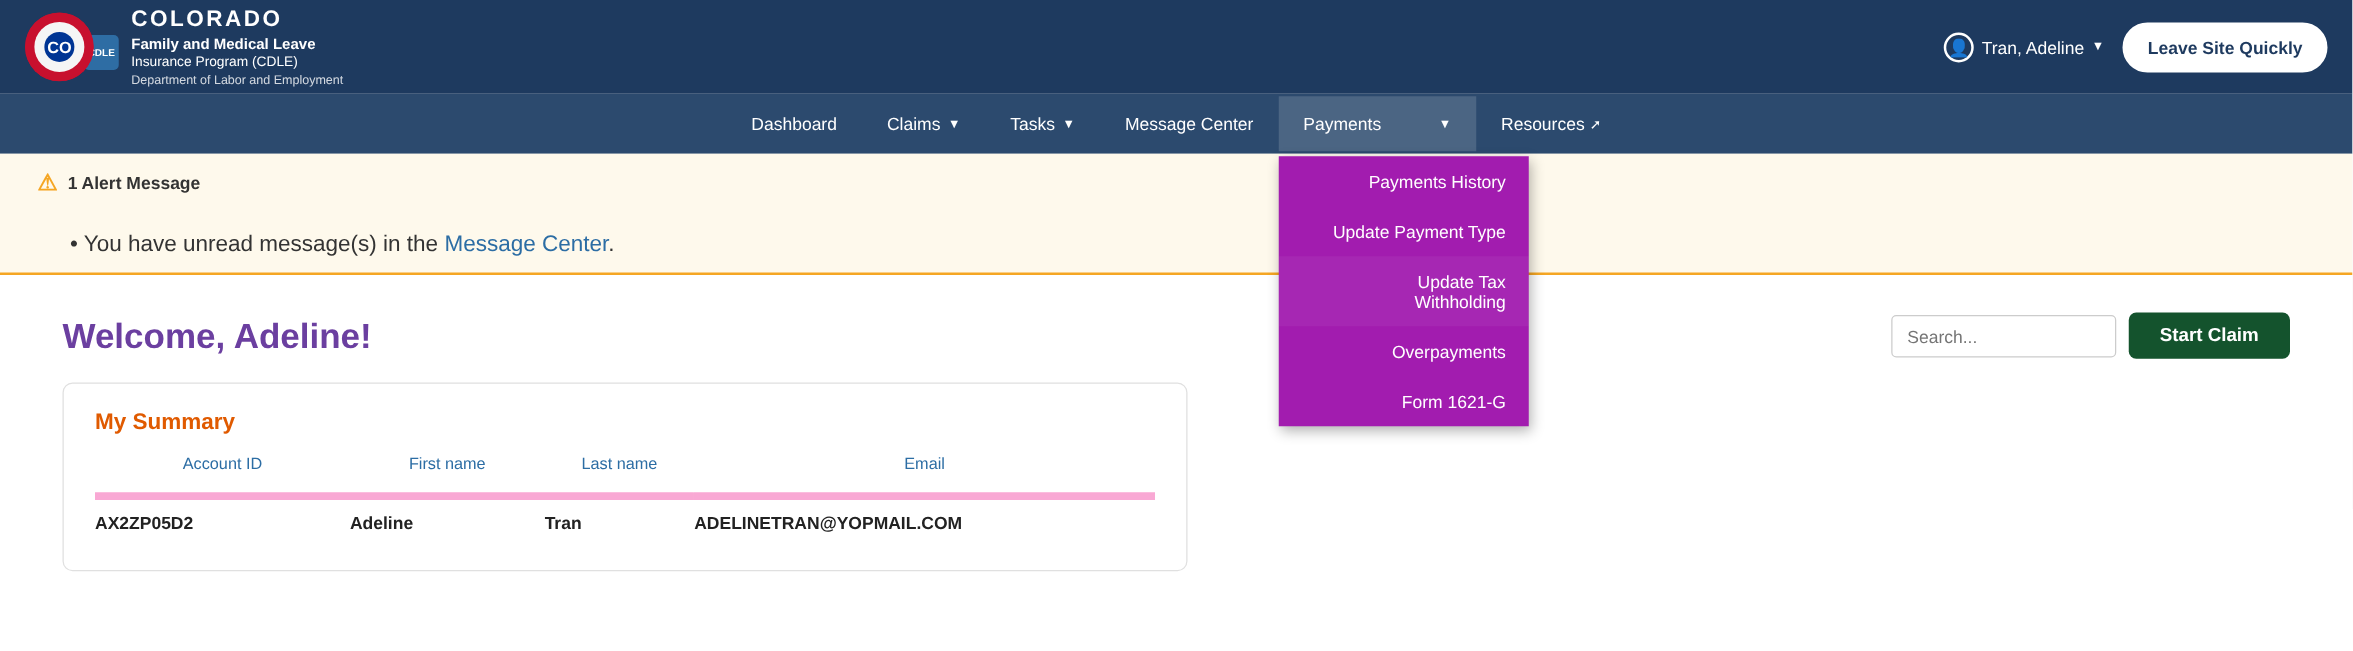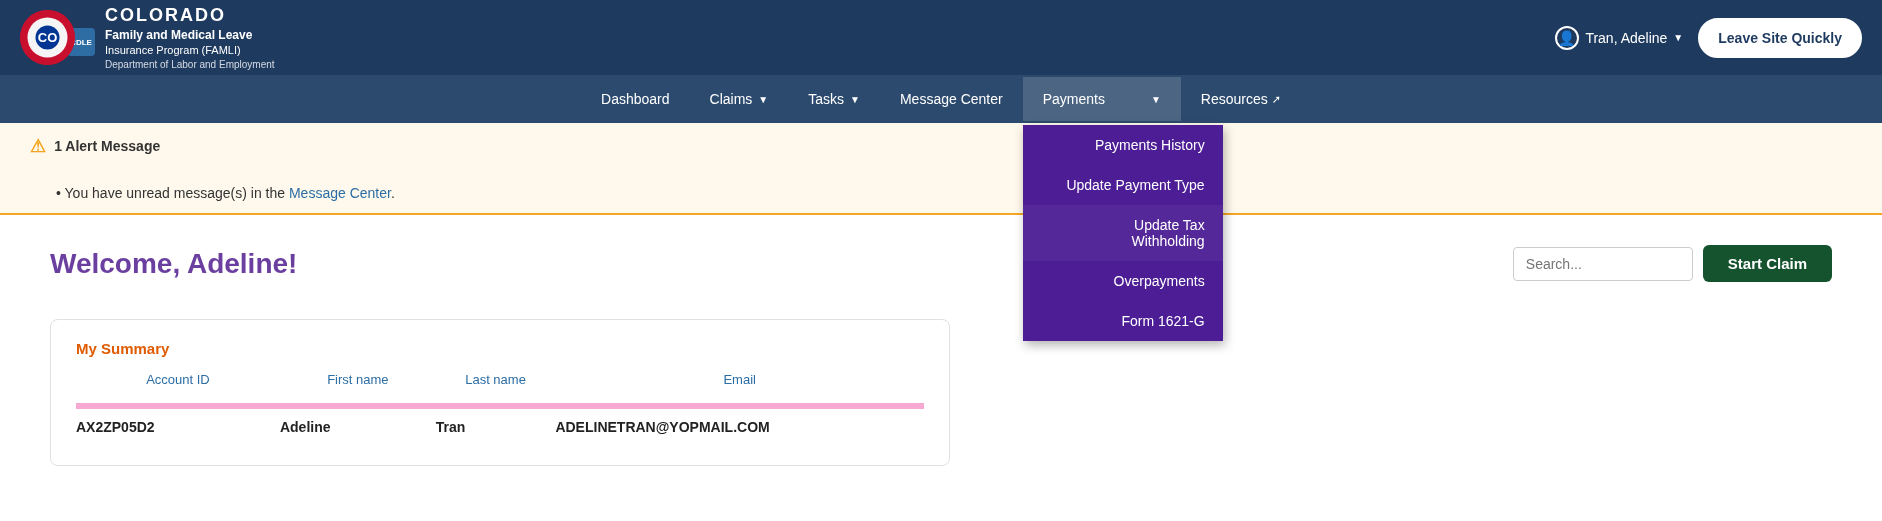--- a/index.html
+++ b/index.html
@@ -127,21 +127,21 @@
     .chevron {
       font-size: 10px;
       margin-left: 2px;
     }
 
     
     .payments-dropdown {
       position: absolute;
       top: 48px;
       left: 0;
-      background: #4c1d95;
+      background: #a21caf;
       min-width: 200px;
       z-index: 100;
       box-shadow: 2px 4px 10px rgba(0,0,0,0.3);
     }
     .payments-dropdown-item {
       color: white;
       padding: 12px 18px;
       font-size: 14px;
       cursor: pointer;
       display: block;
@@ -169,40 +169,40 @@
       color: #333;
       font-size: 14px;
       margin-bottom: 6px;
     }
     .alert-icon {
       color: #f5a623;
       font-size: 18px;
     }
     .alert-message {
       color: #333;
-      font-size: 14px;
+      font-size: 18px;
       padding-left: 26px;
       margin-top: 28px;
     }
     .alert-message a {
       color: #2c6da4;
       text-decoration: none;
     }
 
     
     .main-content {
       background: white;
       padding: 30px 50px;
       min-height: 400px;
     }
     .welcome-section {
       display: flex;
       align-items: center;
       gap: 20px;
-      margin-bottom: 37px;
+      margin-bottom: 19px;
     }
     .welcome-title {
       font-size: 28px;
       font-weight: bold;
       color: #6b3fa0;
     }
     .search-area {
       display: flex;
       align-items: center;
       gap: 10px;
@@ -227,21 +227,21 @@
     }
 
     
     .summary-card {
       border: 1px solid #e0e0e0;
       border-radius: 8px;
       padding: 20px 25px;
       max-width: 900px;
     }
     .summary-title {
-      font-size: 15px;
+      font-size: 18px;
       font-weight: bold;
       color: #e05a00;
       margin-bottom: 15px;
     }
     .summary-table {
       width: 100%;
       border-collapse: collapse;
     }
     .summary-table th {
       text-align: center;
@@ -273,21 +273,21 @@
           <circle cx="27.5" cy="27.5" r="20" fill="#f5f5f5"></circle>
           <circle cx="27.5" cy="27.5" r="12" fill="#003594"></circle>
           <text x="27.5" y="32" text-anchor="middle" font-size="13" font-weight="bold" fill="white" font-family="Arial">CO</text>
         </svg>
       </div>
       <div class="logo-badge" style="font-size:8px;">CDLE</div>
     </div>
     <div class="logo-text">
       <div class="state-name">COLORADO</div>
       <div class="program-name">Family and Medical Leave</div>
-      <div class="sub-name">Insurance Program (FAMLI)</div>
+      <div class="sub-name">Insurance Program (CDLE)</div>
       <div class="dept-name">Department of Labor and Employment</div>
     </div>
   </div>
   <div class="header-right">
     <a class="user-link" href="#">
       <span class="user-icon">👤</span>
       <span>Tran, Adeline</span>
       <span style="font-size:10px;">▼</span>
     </a>
     <button class="leave-site-btn">Leave Site Quickly</button>

